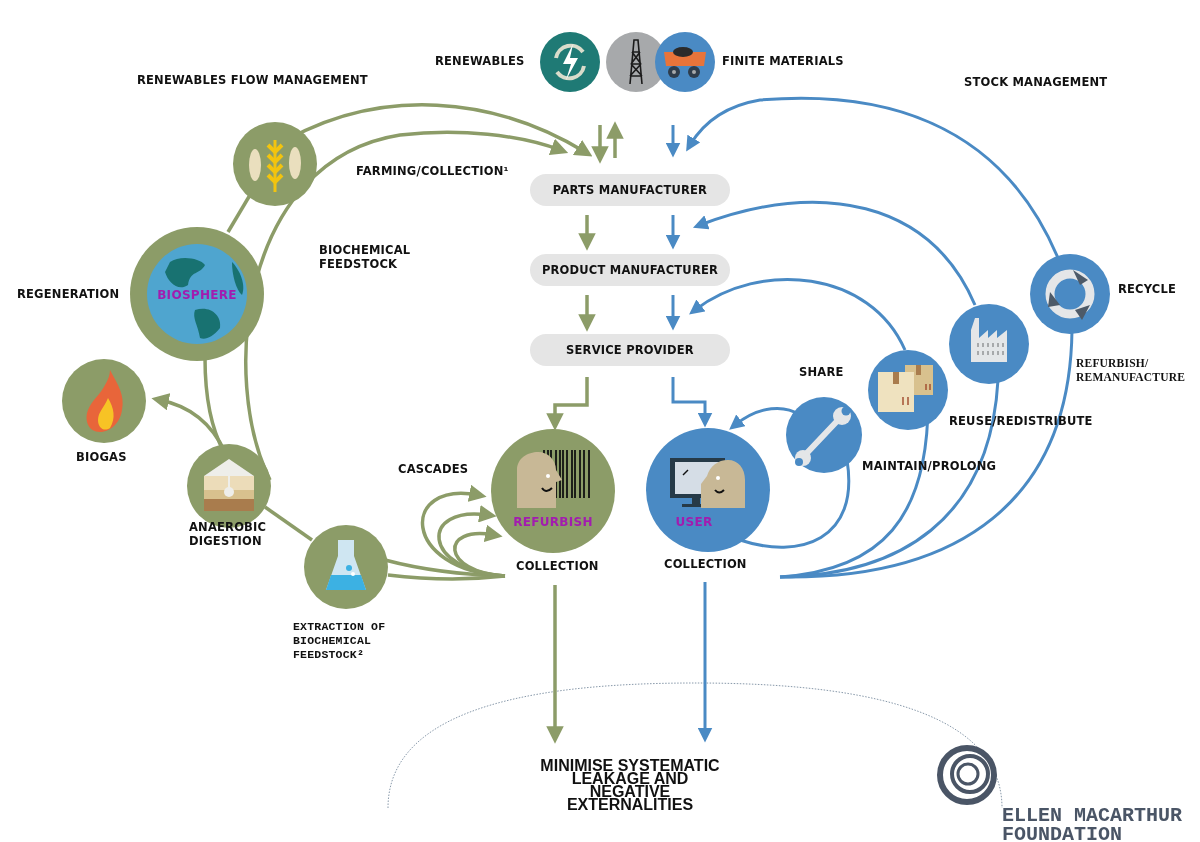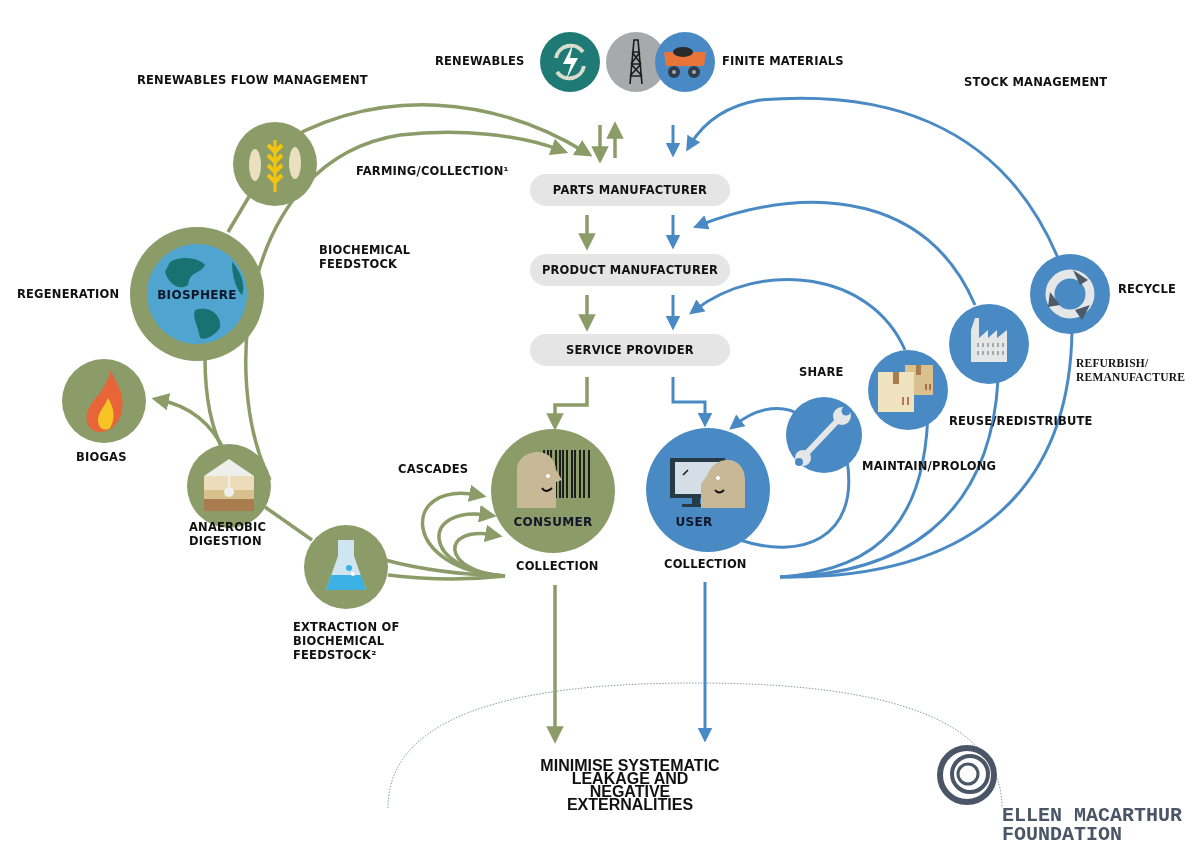--- a/index.html
+++ b/index.html
@@ -5,21 +5,21 @@
   html, body { margin: 0; padding: 0; background: #ffffff; }
   body { width: 1200px; height: 842px; position: relative; overflow: hidden;
          font-family: "DejaVu Sans", sans-serif; }
   #canvas { position: absolute; left: 0; top: 0; width: 1200px; height: 842px; }
   .lbl { position: absolute; font-family: "DejaVu Sans", sans-serif; font-weight: bold;
          font-size: 11.5px; color: #111; letter-spacing: 0.2px; line-height: 14px; white-space: nowrap; }
   .lbl.multi { white-space: pre-line; }
   .pill { position: absolute; background: #e5e5e5; border-radius: 16px; height: 32px;
           display: flex; align-items: center; justify-content: center;
           font-family: "DejaVu Sans", sans-serif; font-weight: bold; font-size: 11.5px; color: #111; letter-spacing: 0.2px; }
-  .in-circle { position: absolute; font-family: "DejaVu Sans", sans-serif; font-weight: bold; color: #0f172a;
+  .in-circle { position: absolute; font-family: "DejaVu Sans", sans-serif; font-weight: bold; color: #a21caf;
                font-size: 12px; text-align: center; letter-spacing: 0.3px; }
   .leak { position: absolute; font-family: "Liberation Sans", sans-serif; font-weight: bold; font-size: 16px;
           color: #111; text-align: center; line-height: 13px; white-space: pre-line; }
   .logo-text { position: absolute; font-family: Liberation Mono, monospace; font-weight: bold; font-size: 20px;
                color: #4a5566; line-height: 19px; white-space: pre-line; margin-top: 48px; }
 </style>
 </head>
 <body>
 
 <svg id="canvas" viewBox="0 0 1200 842" xmlns="http://www.w3.org/2000/svg">
@@ -211,25 +211,25 @@
 <div class="pill" style="left:530px;top:334px;width:200px;">SERVICE PROVIDER</div>
 
 <div class="lbl" style="left:325px;top:164px;margin-left:31px;">FARMING/COLLECTION¹</div>
 <div class="lbl multi" style="left:319px;top:243px;">BIOCHEMICAL
 FEEDSTOCK</div>
 <div class="lbl" style="left:17px;top:287px;">REGENERATION</div>
 <div class="in-circle" style="left:147px;top:288px;width:100px;">BIOSPHERE</div>
 <div class="lbl" style="left:76px;top:450px;">BIOGAS</div>
 <div class="lbl multi" style="left:189px;top:520px;">ANAEROBIC
 DIGESTION</div>
-<div class="lbl multi" style="left:293px;top:620px;">EXTRACTION OF
+<div class="lbl multi" style="left:293px;top:620px;font-family:Liberation Mono, monospace;">EXTRACTION OF
 BIOCHEMICAL
 FEEDSTOCK²</div>
 <div class="lbl" style="left:398px;top:462px;">CASCADES</div>
-<div class="in-circle" style="left:503px;top:515px;width:100px;">CONSUMER</div>
+<div class="in-circle" style="left:503px;top:515px;width:100px;">REFURBISH</div>
 <div class="lbl" style="left:516px;top:559px;">COLLECTION</div>
 
 <div class="in-circle" style="left:644px;top:515px;width:100px;">USER</div>
 <div class="lbl" style="left:664px;top:557px;">COLLECTION</div>
 <div class="lbl" style="left:799px;top:365px;">SHARE</div>
 <div class="lbl" style="left:862px;top:459px;">MAINTAIN/PROLONG</div>
 <div class="lbl" style="left:949px;top:414px;">REUSE/REDISTRIBUTE</div>
 <div class="lbl multi" style="left:1076px;top:356px;font-family:Liberation Serif, serif;">REFURBISH/
 REMANUFACTURE</div>
 <div class="lbl" style="left:1118px;top:282px;">RECYCLE</div>

